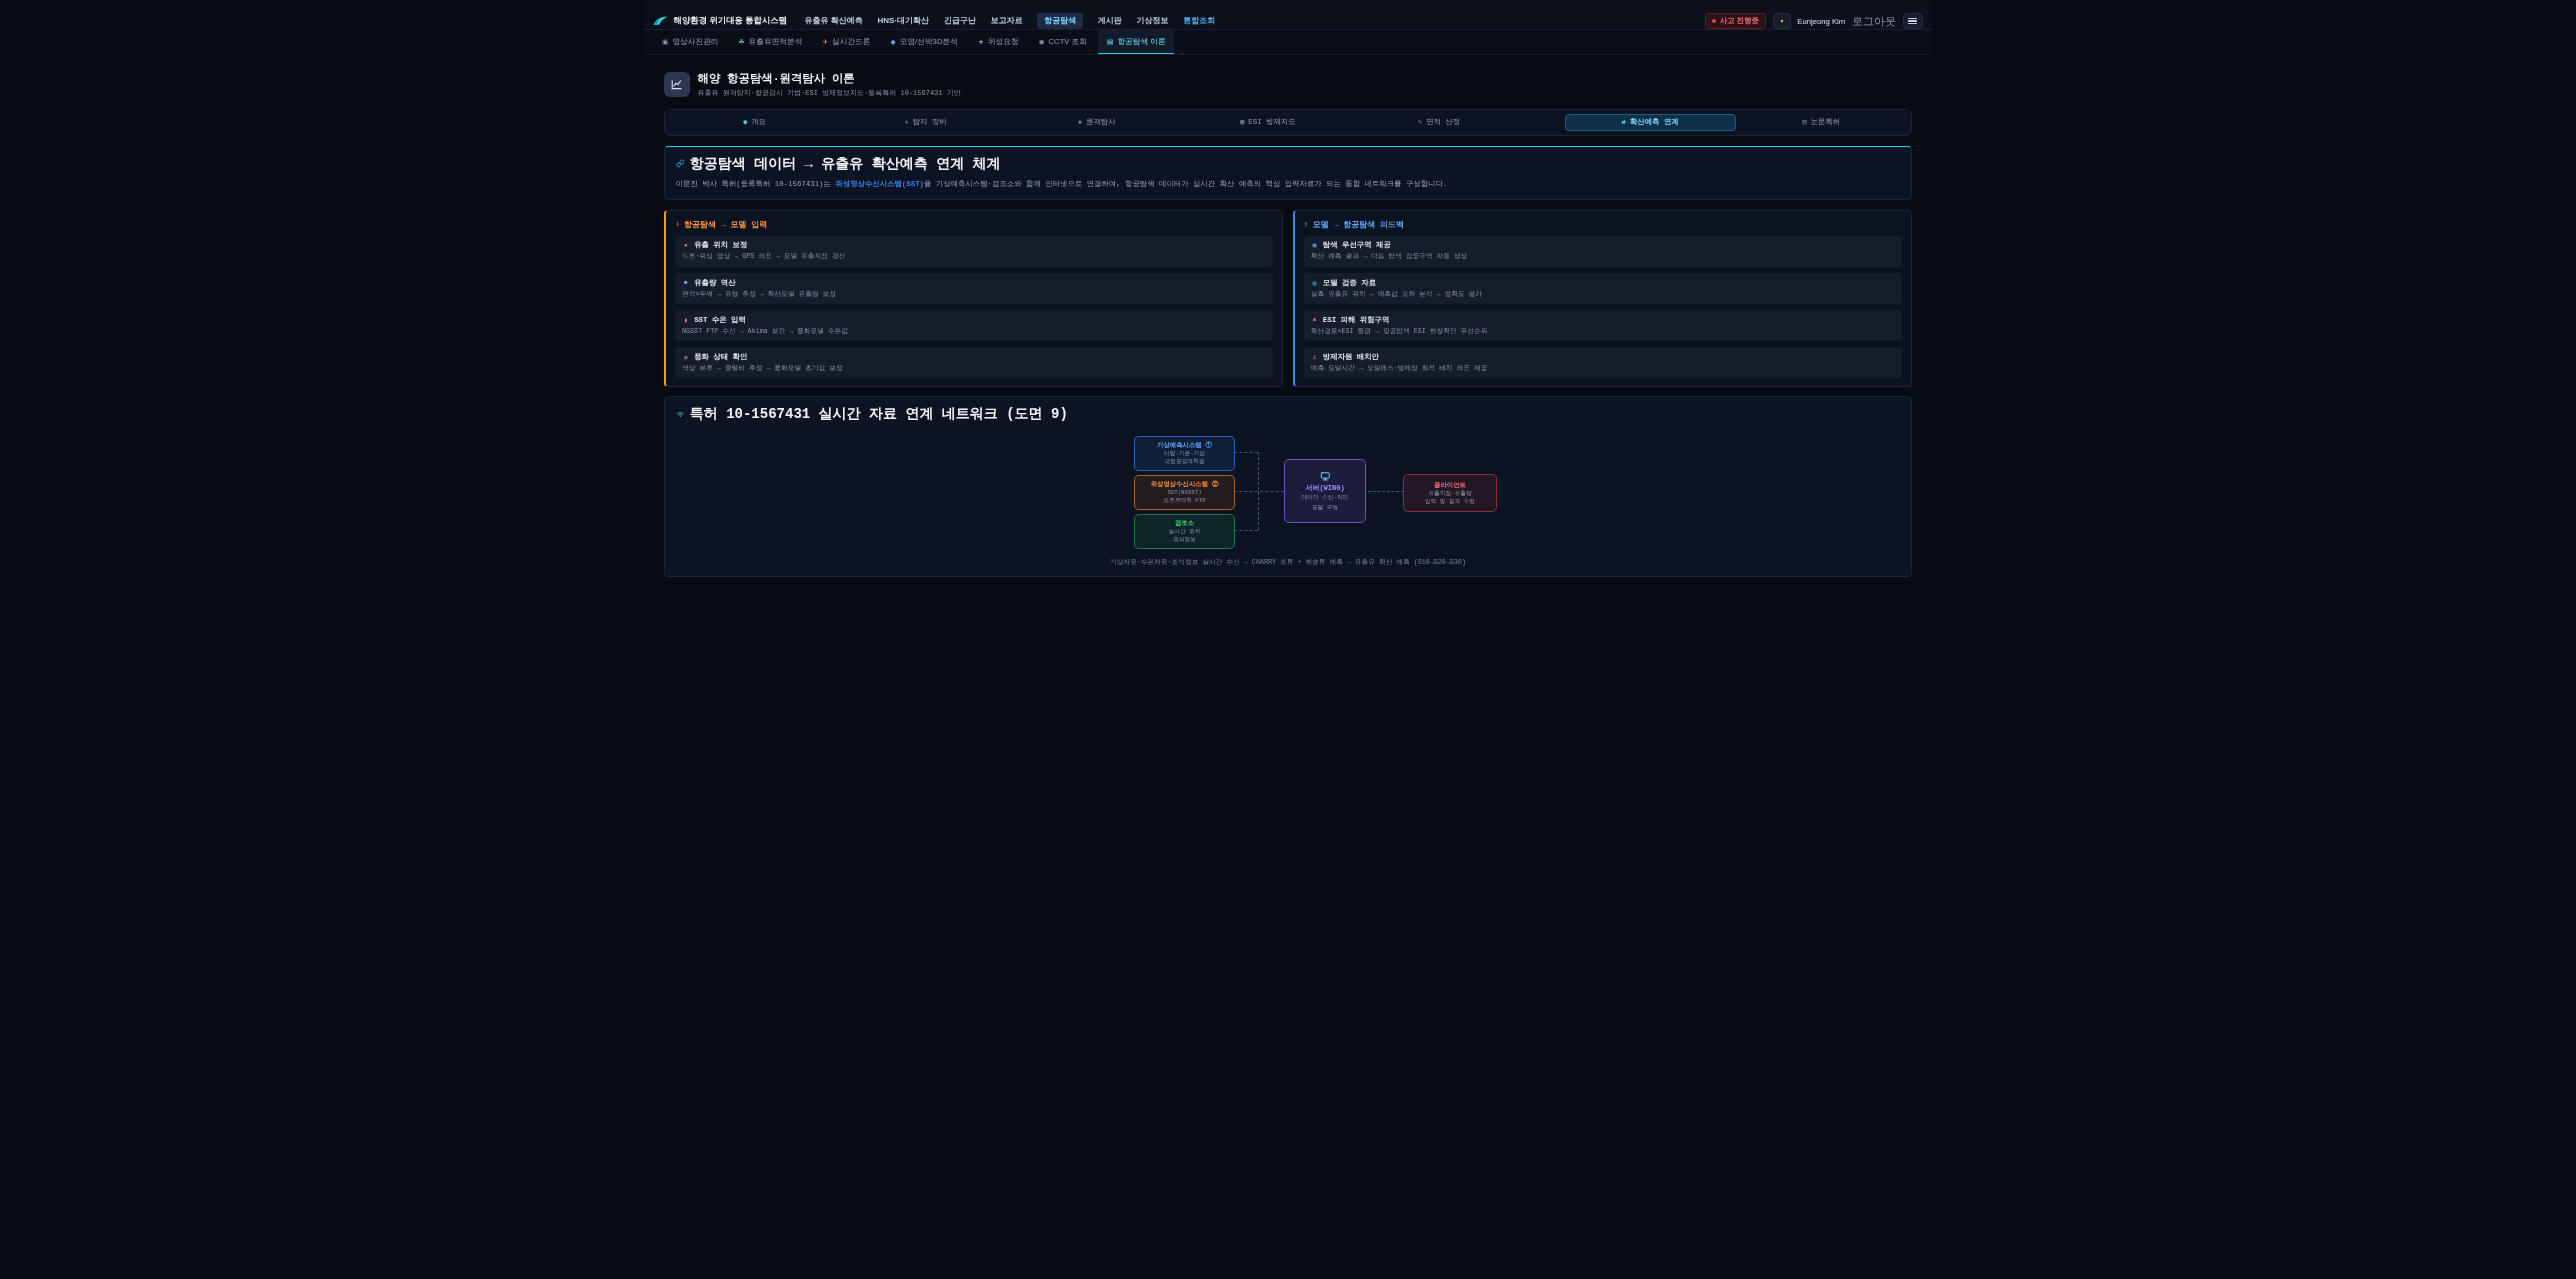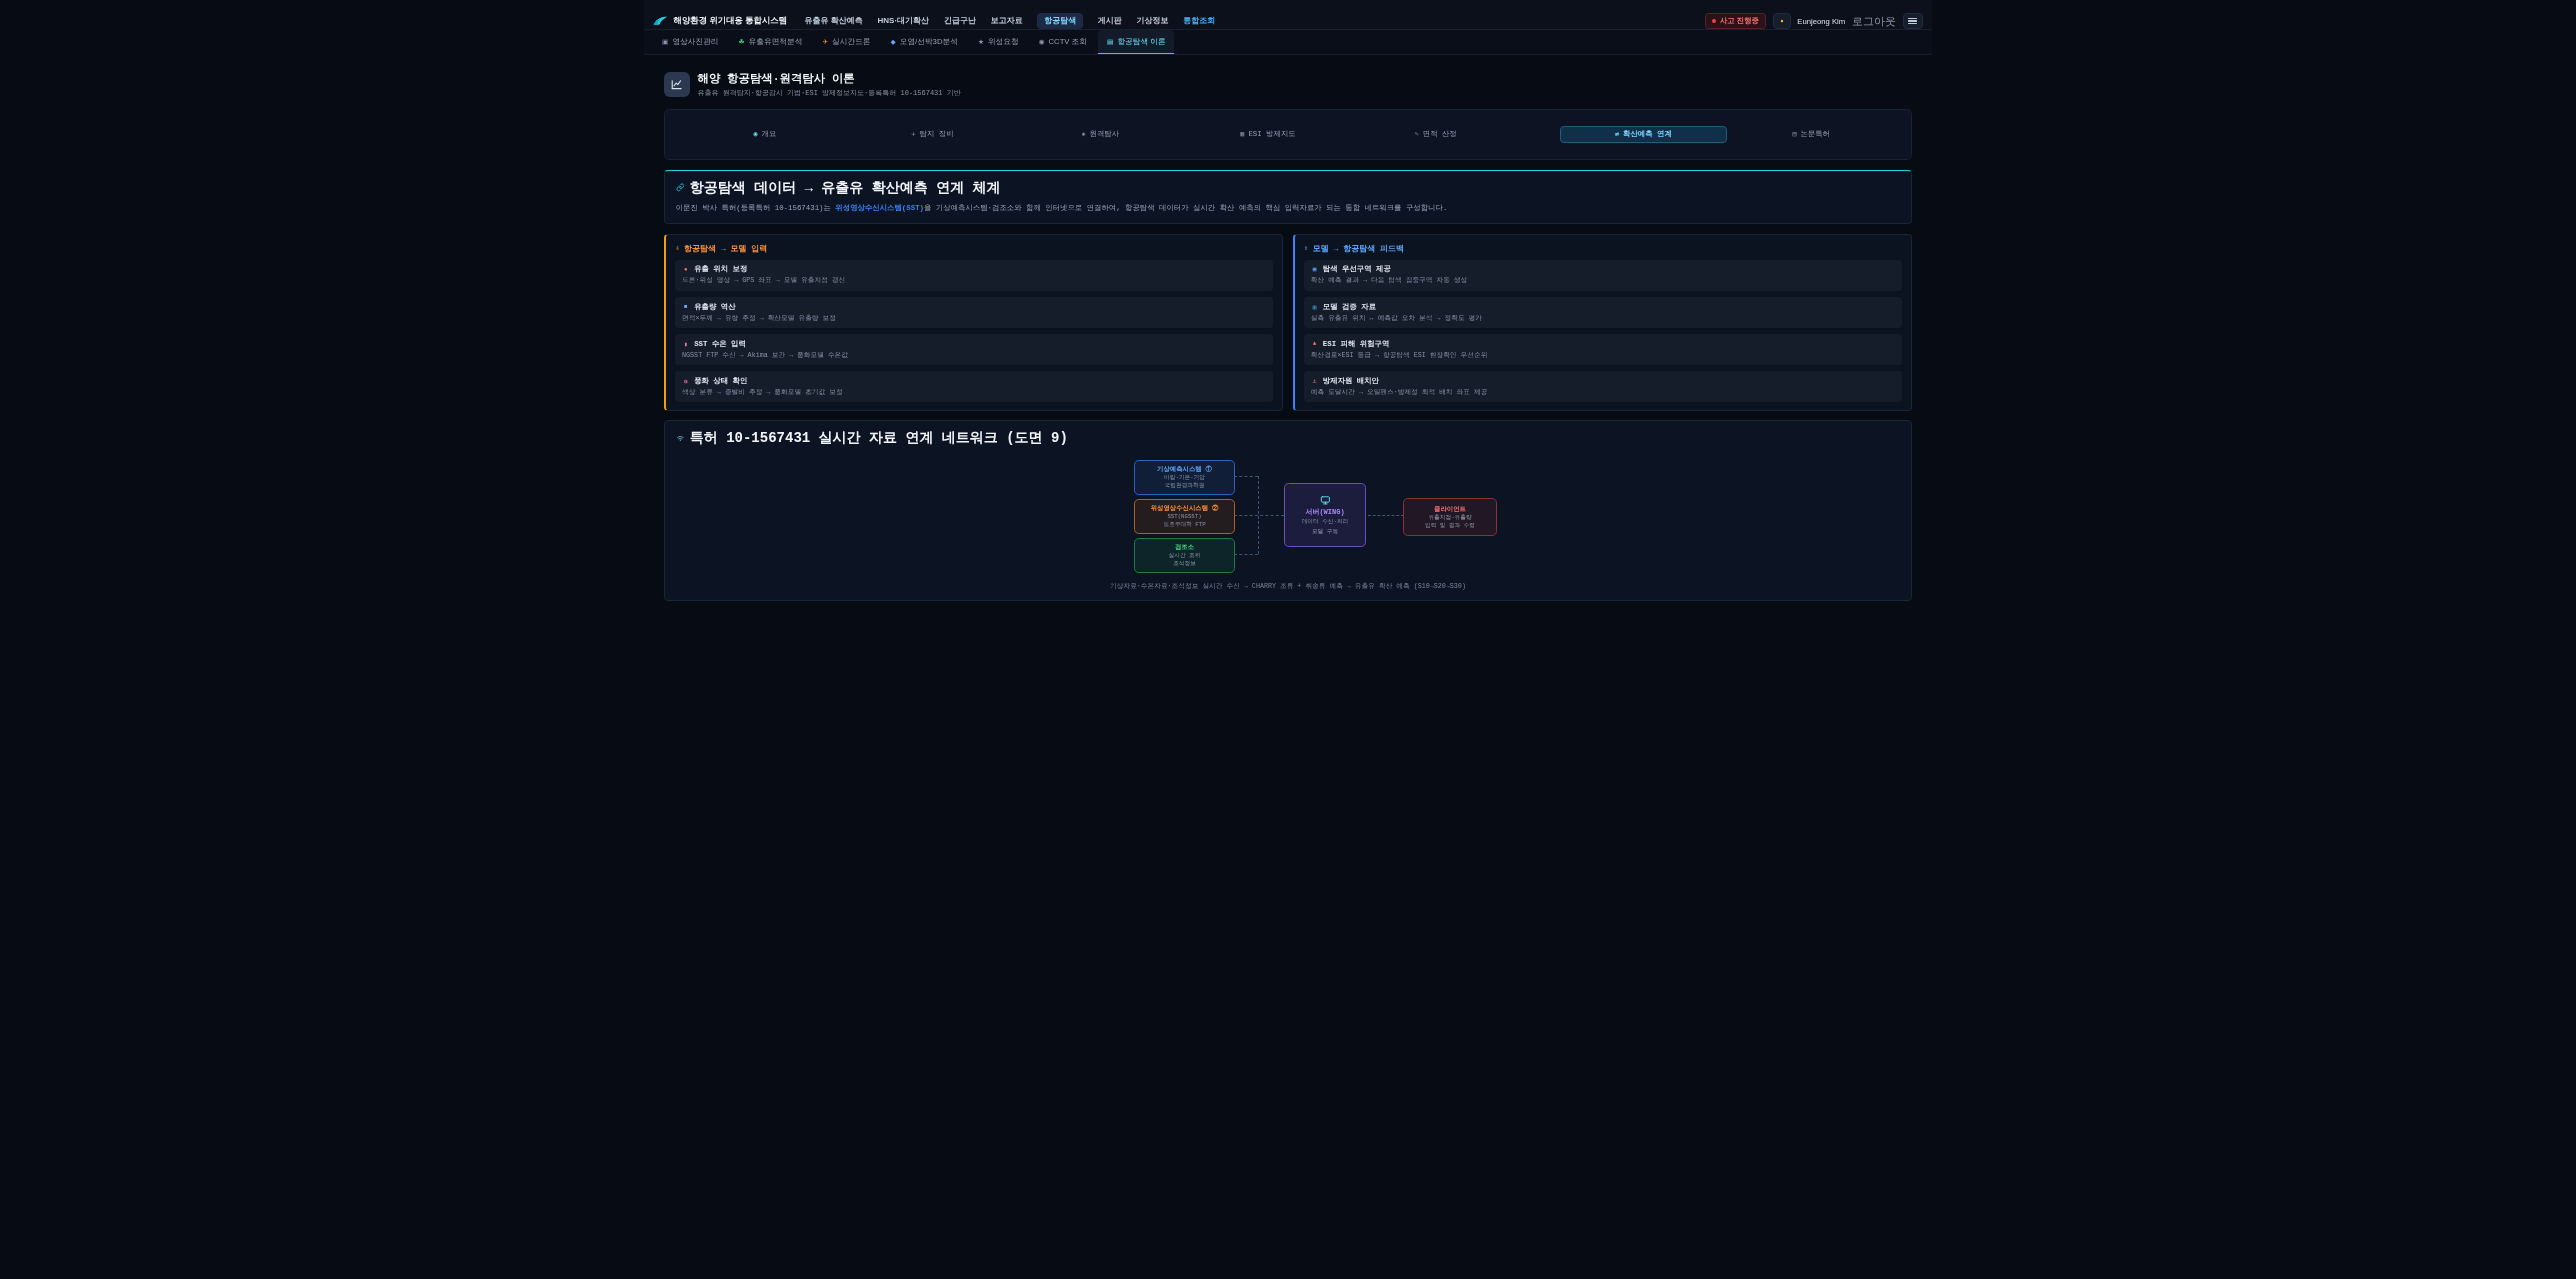--- a/index.html
+++ b/index.html
@@ -43,21 +43,21 @@
 
   
   .content { padding: 9.4px 20px 40px; font-family: Liberation Mono, monospace; }
   .page-header { display: flex; align-items: center; gap: 8px; margin-top: 6.7px; }
   .page-icon { width: 25.5px; height: 25.5px; border-radius: 6px; background: #2c3850;
                display: flex; align-items: center; justify-content: center; }
   .page-header h1 { margin: 0; font-size: 11.4px; color: #f1f5f9; }
   .page-header p { margin: 2px 0 0; font-size: 7px; color: #8b95a8; }
 
   .tabbar { display: flex; margin-top: 10.7px; background: #0d1322; border: 0.7px solid #1b2435;
-            border-radius: 5.4px; padding: 16px; }
+            border-radius: 5.4px; padding: 4px; }
   .tab { flex: 1; display: flex; align-items: center; justify-content: center; gap: 4px; height: 17.4px;
          font-size: 7.4px; color: #97a1b3; border-radius: 4px; border: 0.7px solid transparent; cursor: pointer; }
   .tab.active { background: #10304a; border-color: #1f5c80; color: #7dd3fc; font-weight: bold; margin-left: 40px; }
 
   .linkage { margin-top: 9.4px; background: #0c1322; border: 0.7px solid #1b2536;
              border-top: 1.3px solid #22d3ee; border-radius: 4px; padding: 8px 10.7px 9.4px; }
   .sec-title { display: flex; align-items: center; gap: 5.4px; }
   .sec-title h2 { margin: 0; font-size: 14px; color: #f1f5f9; }
   .linkage .desc { margin: 6px 0 0; font-size: 7.4px; color: #9aa6ba; line-height: 1.55; }
   .inline-link { color: #3b82f6; font-weight: bold; cursor: pointer; text-decoration: none; }

